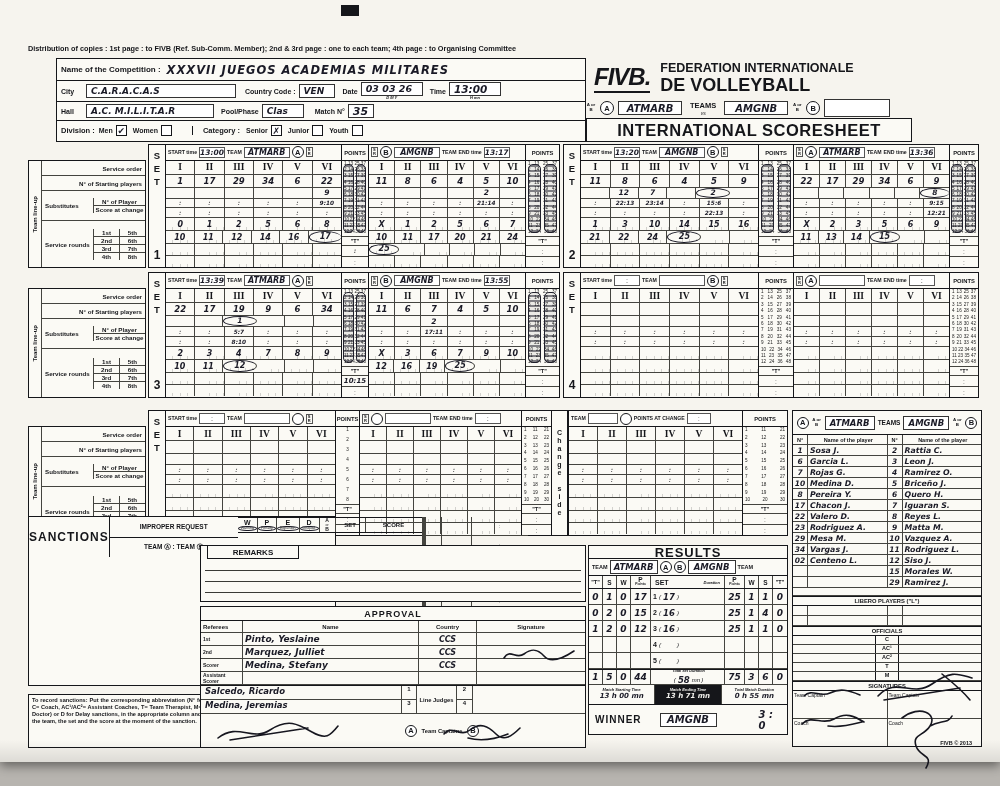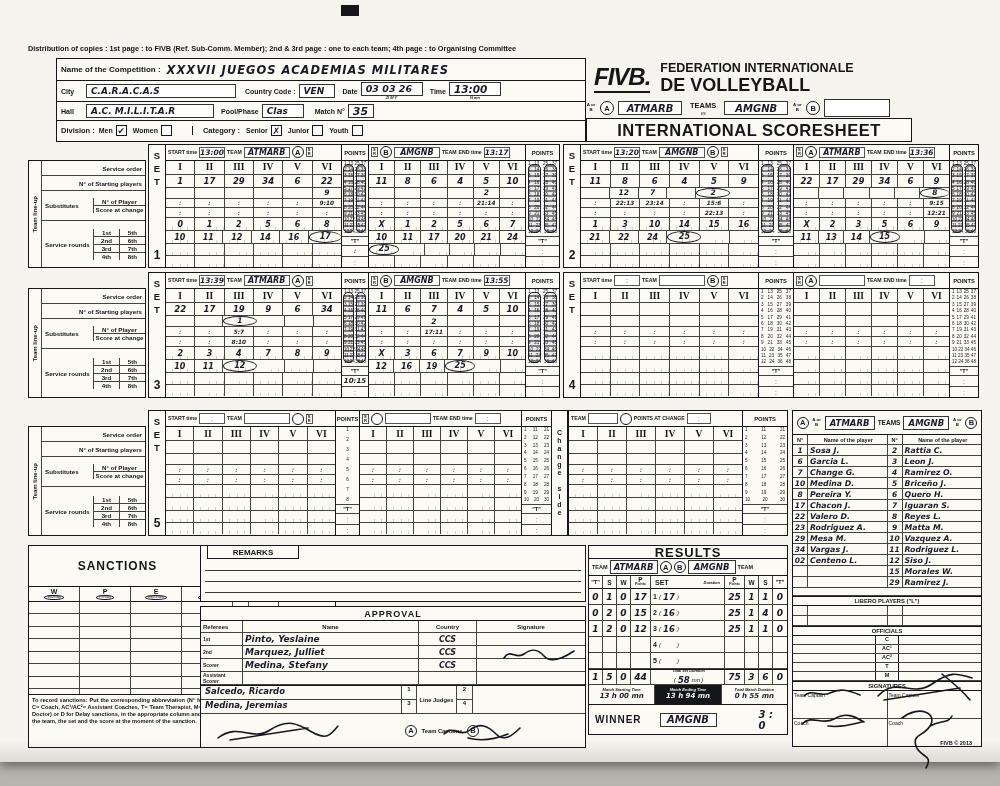--- a/index.html
+++ b/index.html
@@ -2079,21 +2079,21 @@
 
   <div class="rrw">
           <span class="rno hw">6</span>
           <span class="rnm hw">Garcia L.</span>
           <span class="rno hw">3</span>
           <span class="rnm hw">Leon J.</span>
         </div>
 
   <div class="rrw">
           <span class="rno hw">7</span>
-          <span class="rnm hw">Change G.</span>
+          <span class="rnm hw">Rojas G.</span>
           <span class="rno hw">4</span>
           <span class="rnm hw">Ramirez O.</span>
         </div>
 
   <div class="rrw">
           <span class="rno hw">10</span>
           <span class="rnm hw">Medina D.</span>
           <span class="rno hw">5</span>
           <span class="rnm hw">Briceño J.</span>
         </div>
@@ -2211,21 +2211,21 @@
    <span style="flex:1;border-right:1px solid #44443f;font-size:5px;padding:1px">Team Captain</span>
    <span style="flex:1;font-size:5px;padding:1px">Team Captain</span>
   </div>
   <div style="flex:1;display:flex">
    <span style="flex:1;border-right:1px solid #44443f;font-size:5px;padding:1px">Coach</span>
    <span style="flex:1;font-size:5px;padding:1px">Coach</span>
   </div>
  </div>
 </div>
 
-<div class="abs bx" style="left:28px;top:545px;width:308px;height:170px;display:flex;flex-direction:column">
+<div class="abs bx" style="left:28px;top:516px;width:308px;height:170px;display:flex;flex-direction:row">
  <div style="height:40px;display:flex">
   <div style="flex:1;border-right:1.4px solid #15161a;display:flex;align-items:center;justify-content:center">
    <b style="font-size:12px;letter-spacing:1px">SANCTIONS</b>
   </div>
   <div style="width:128px;display:flex;flex-direction:column">
    <b style="flex:1;border-bottom:1px solid #15161a;font-size:6.5px;display:flex;align-items:center;justify-content:center">IMPROPER REQUEST</b>
    <b style="flex:1;font-size:6.5px;display:flex;align-items:center;justify-content:center">TEAM Ⓐ : TEAM Ⓑ</b>
   </div>
  </div>
  <div style="height:16px;display:flex;border-top:1.4px solid #15161a;border-bottom:1px solid #15161a">
@@ -2566,21 +2566,21 @@
         <span class="rc hw">6</span>
   <span class="rc hw" style="border-right:none">0</span>
  </div>
  <div style="height:20px;display:flex;border-bottom:1px solid #15161a">
   <span style="flex:1;border-right:1px solid #44443f;display:flex;flex-direction:column;align-items:center;justify-content:center;line-height:1.1">
    <i style="font-size:4px;font-weight:700">Match Starting Time</i>
    <b class="hw" style="font-size:7px">13 h 00 mn</b>
   </span>
   <span style="flex:1;border-right:1px solid #44443f;display:flex;flex-direction:column;align-items:center;justify-content:center;line-height:1.1;background:#15161a;color:#f3f2ee">
    <i style="font-size:4px;font-weight:700">Match Ending Time</i>
-   <b class="hw" style="font-size:7px;color:#f3f2ee">13 h 94 mn</b>
+   <b class="hw" style="font-size:7px;color:#f3f2ee">13 h 71 mn</b>
   </span>
   <span style="flex:1;display:flex;flex-direction:column;align-items:center;justify-content:center;line-height:1.1">
    <i style="font-size:4px;font-weight:700">Total Match Duration</i>
    <b class="hw" style="font-size:7px">0 h 55 mn</b>
   </span>
  </div>
  <div style="flex:1;display:flex;align-items:center;gap:18px;padding:0 6px">
   <b style="font-size:10px;letter-spacing:1px">WINNER</b>
   <span class="slot hw" style="width:62px;font-size:10px;justify-content:center">AMGNB</span>
   <b class="hw" style="font-size:10px;margin-left:24px">3 : 0</b>

